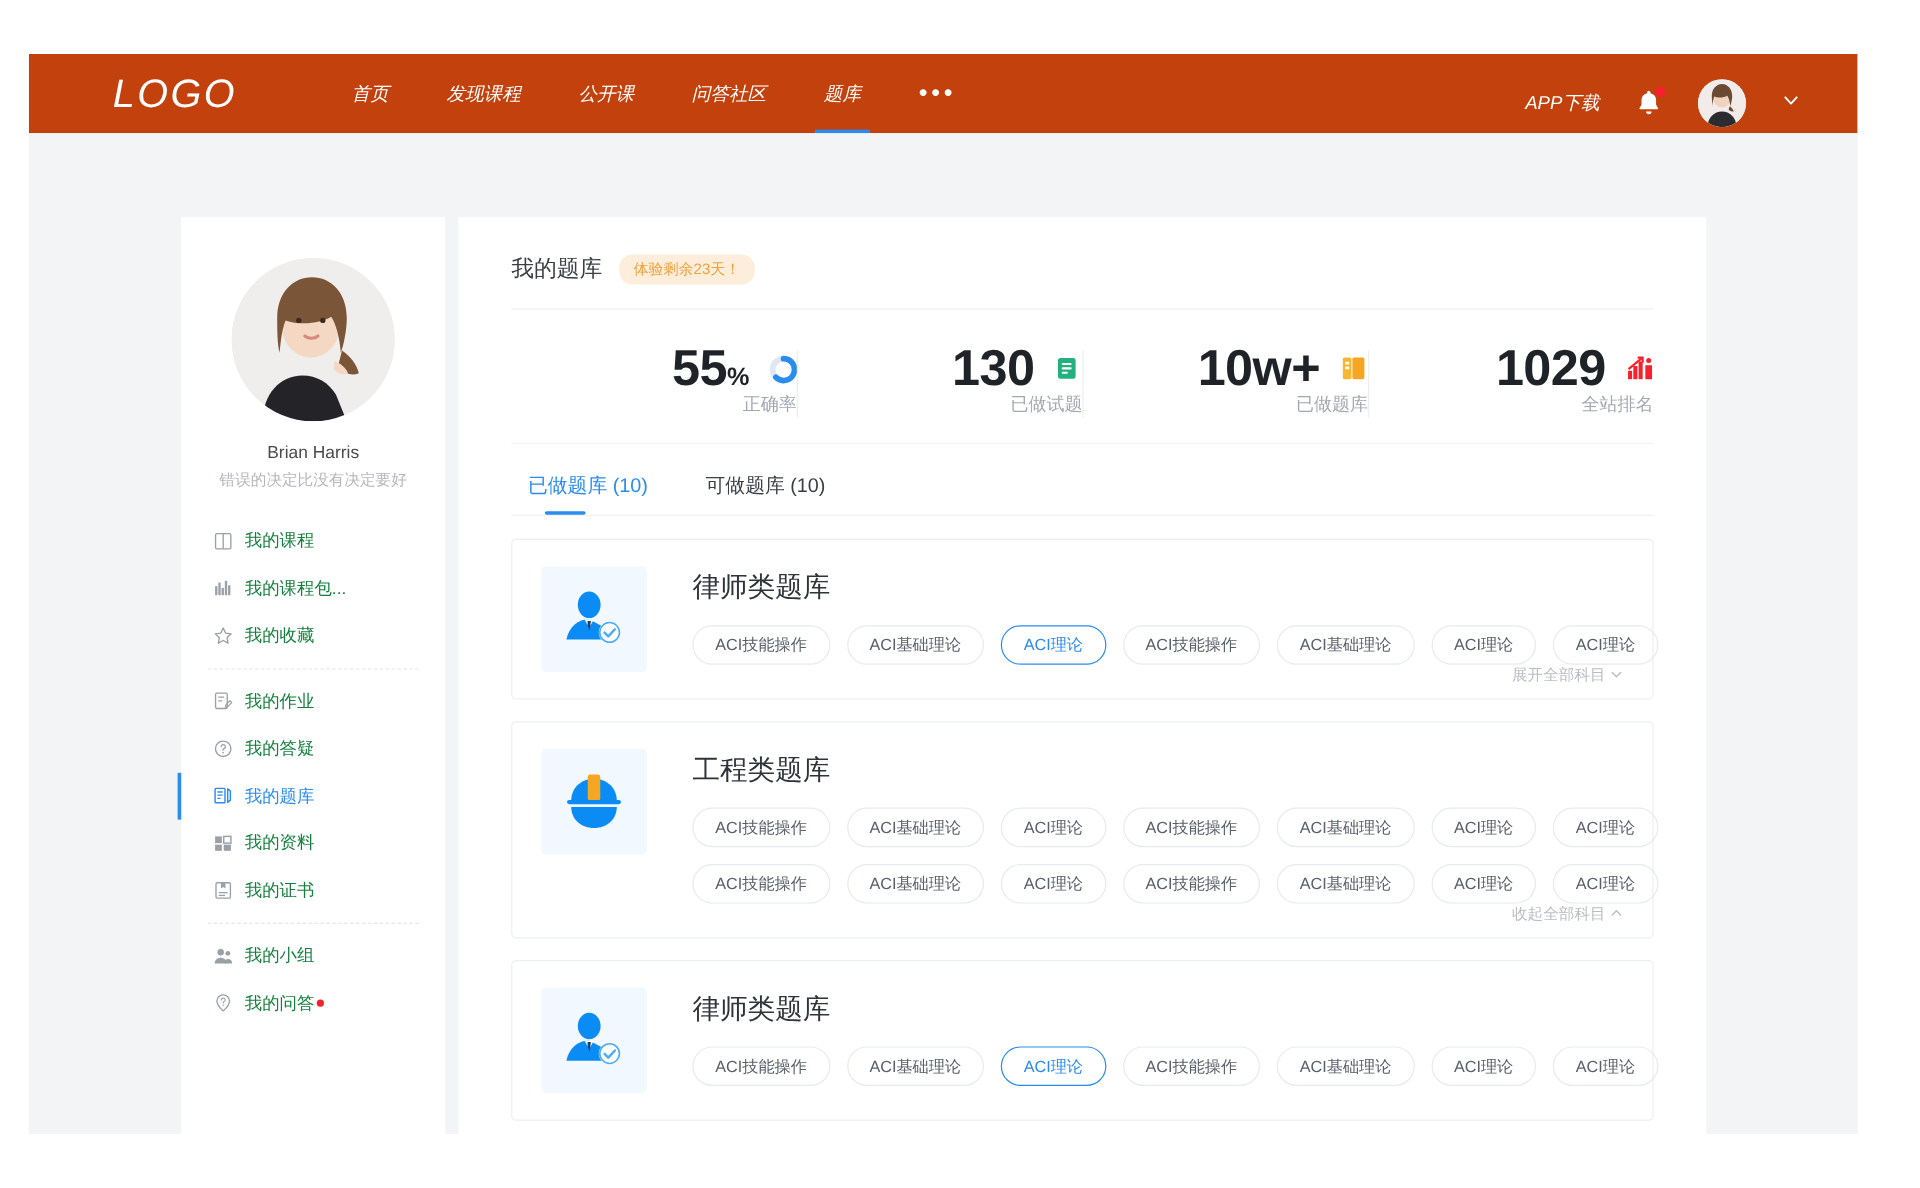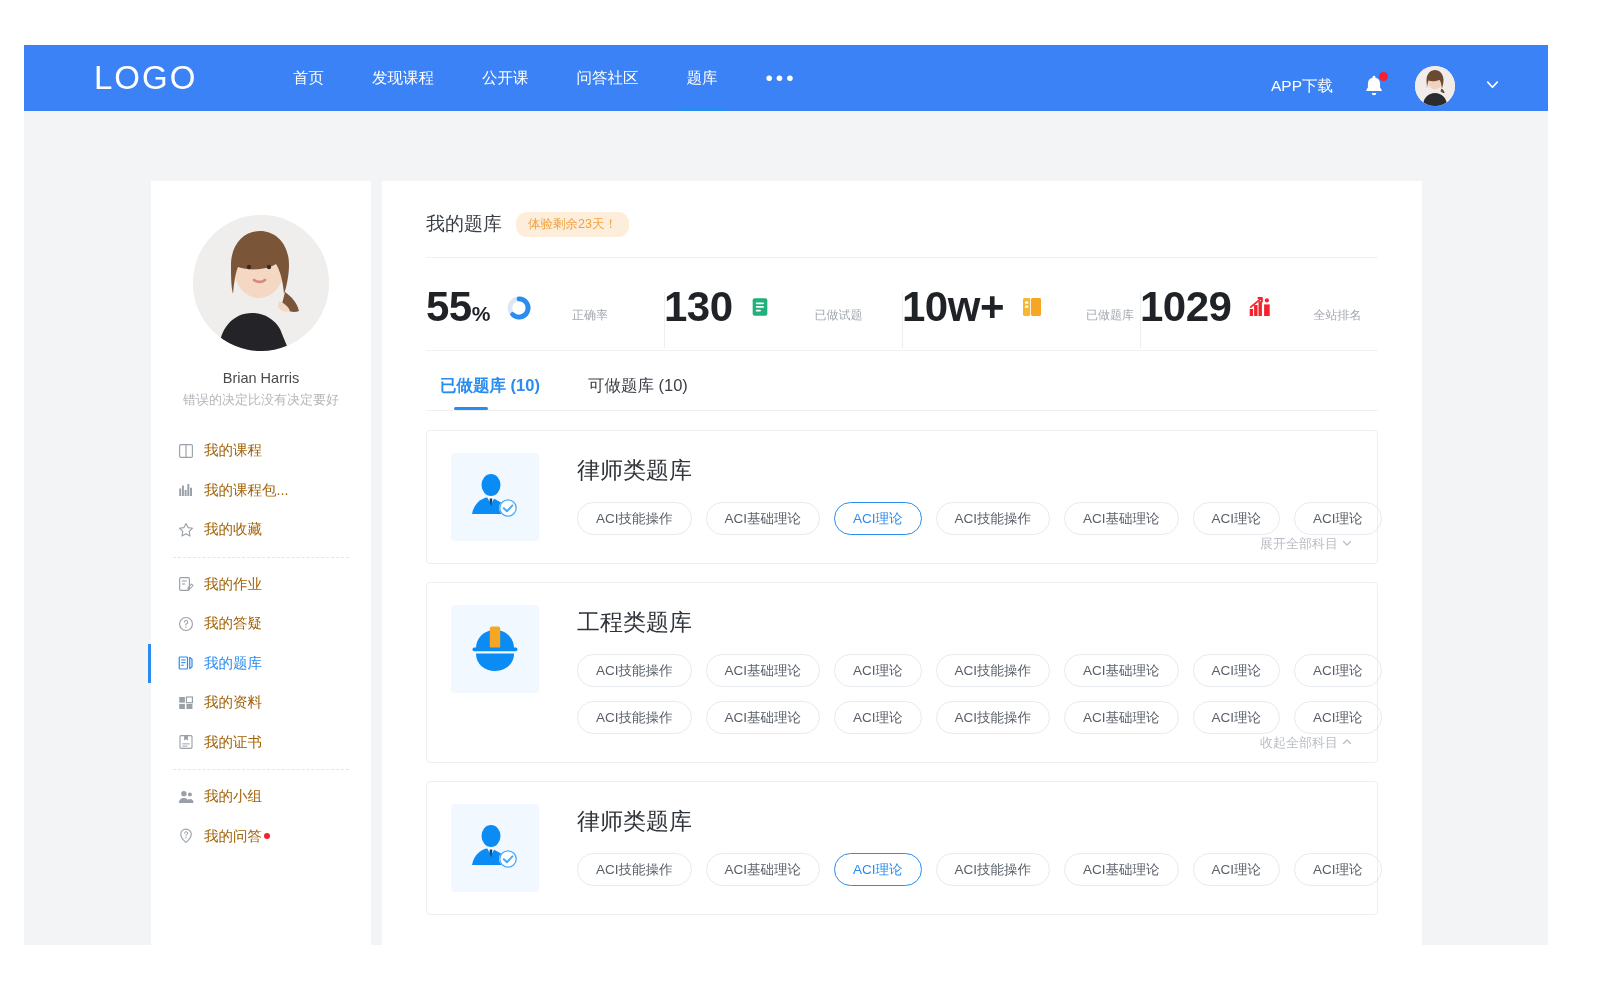--- a/index.html
+++ b/index.html
@@ -15,22 +15,22 @@
     left: 24px; top: 45px;
     width: 1524px; height: 900px;
     background: #f3f4f6;
     overflow: hidden;
   }
 
   
   .navbar {
     position: absolute; left: 0; top: 0;
     width: 1524px; height: 66px;
-    background: #3b82f6;
-    display: flex; align-items: center;
+    background: #c2410c;
+    display: flex; align-items: center; font-style: italic;
   }
   .logo {
     position: absolute; left: 70px; top: 50%;
     transform: translateY(-50%);
     color: #ffffff;
     font-size: 33px; letter-spacing: 2px;
     font-weight: 300;
   }
   .nav-links {
     position: absolute; left: 245px; top: 0;
@@ -94,21 +94,21 @@
     text-align: center; margin-top: 5px;
     font-size: 13px; color: #b4b7bb;
   }
   .menu { margin-top: 22px; }
   .menu-item {
     position: relative;
     height: 39.5px;
     display: flex; align-items: center;
     padding-left: 53px;
     cursor: pointer;
-    color: #a16207; font-size: 14.5px;
+    color: #15803d; font-size: 14.5px;
   }
   .menu-item .mi-icon {
     position: absolute; left: 26px; top: 50%;
     transform: translateY(-50%);
     width: 18px; height: 18px;
     display: flex; align-items: center; justify-content: center;
     color: #9aa0a8;
   }
   .menu-item.active { color: #2b8cf0; }
   .menu-item.active .mi-icon { color: #2b8cf0; }
@@ -147,48 +147,48 @@
 
   
   .stats {
     display: flex; align-items: flex-start;
     padding: 28px 0 22px 0;
     border-bottom: 1px solid #f0f2f4;
   }
   .stat {
     position: relative;
     flex: 1;
-    display: flex; flex-direction: row; align-items: center; gap: 42px;
+    display: flex; flex-direction: column; align-items: flex-end;
   }
   .stat + .stat::before {
     content: ""; position: absolute; left: 0; top: 6px;
     width: 1px; height: 56px; background: #eceef0;
   }
   .stat-row { display: flex; align-items: center; gap: 16px; }
   .stat-val {
     font-size: 42px; font-weight: 700; color: #1f2328;
     letter-spacing: -0.5px; line-height: 1;
   }
   .stat-val .sfx { font-size: 21px; font-weight: 700; }
   .stat-label {
-    margin-top: 16px; font-size: 12px; color: #a3a8b0;
+    font-size: 15px; color: #a3a8b0;
   }
   .stat-icon { width: 24px; height: 24px; flex: none; }
 
   
   .tabs {
     display: flex; gap: 48px;
     padding: 24px 0 0 14px;
   }
   .tab {
     position: relative;
     padding-bottom: 13px;
     font-size: 16.5px; color: #3a3f45; cursor: pointer;
   }
-  .tab.active { color: #2b8cf0; font-weight: 700; }
+  .tab.active { color: #2b8cf0; font-weight: 400; }
   .tab.active .tab-underline {
     position: absolute; bottom: 0; left: 14px;
     width: 34px; height: 3.5px; border-radius: 2px; background: #2b8cf0;
   }
   .tabs-rule {
     height: 1px; background: #eef0f2;
   }
 
   
   .cards { padding-top: 19px; }

